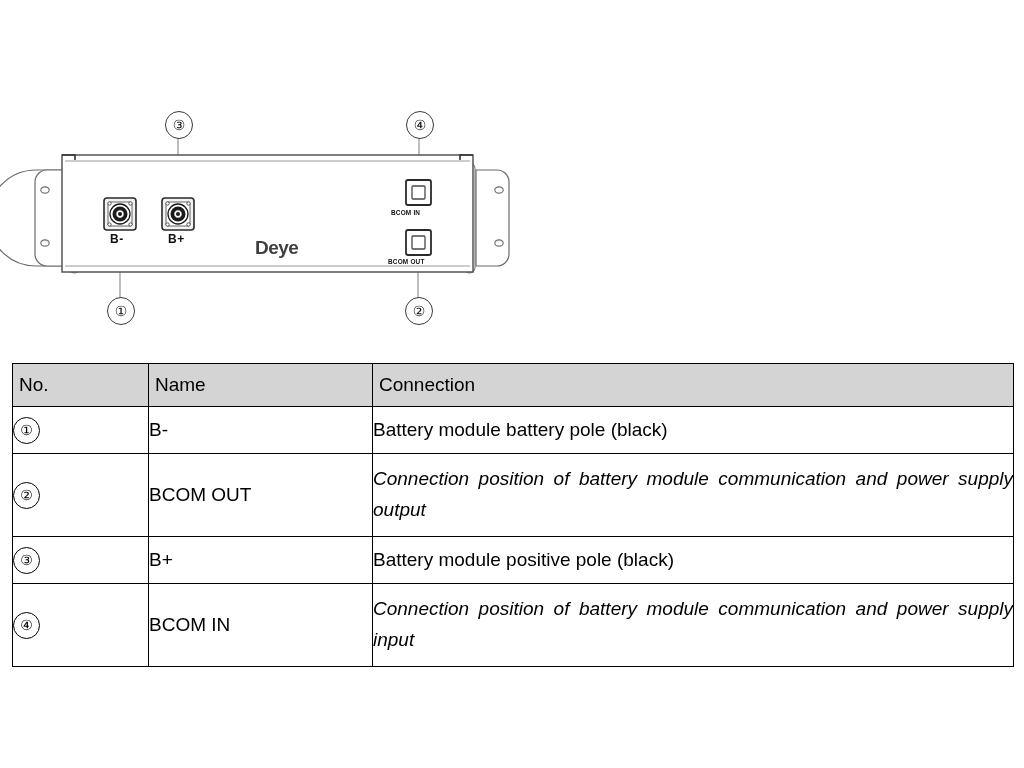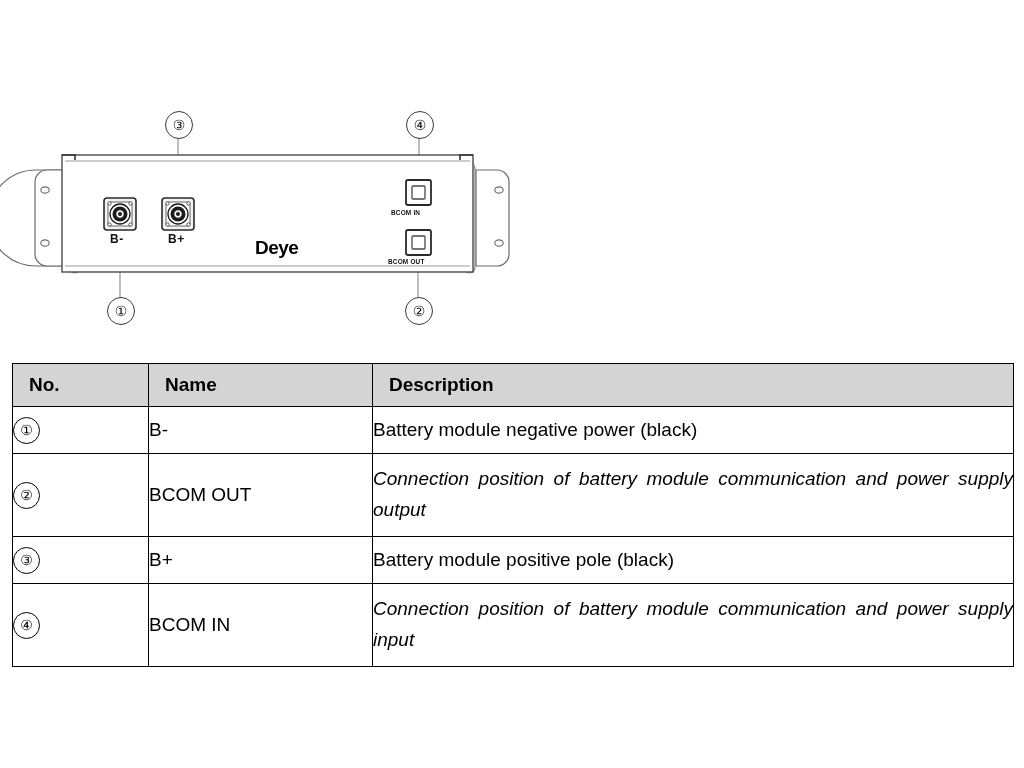--- a/index.html
+++ b/index.html
@@ -42,21 +42,21 @@
   .lbl-bcom {
     font-size: 7px;
     letter-spacing: 0.2px;
     transform: scaleX(0.92);
     transform-origin: left center;
   }
   .lbl-brand {
     font-size: 19px;
     font-weight: bold;
     letter-spacing: -0.5px;
-    color: #000000;
+    color: #404040;
   }
   .callout-num {
     position: absolute;
     width: 26px;
     height: 26px;
     border: 1.4px solid #3a3a3a;
     border-radius: 50%;
     font-size: 14px;
     font-weight: normal;
     color: #111111;
@@ -84,23 +84,23 @@
   #parts-table th,
   #parts-table td {
     border: 1.6px solid #000000;
     padding: 0;
     vertical-align: middle;
   }
   #parts-table thead th {
     background: #d4d4d4;
     height: 42px;
     font-size: 19px;
-    font-weight: bold;
+    font-weight: normal;
     text-align: left;
-    padding: 0 16px;
+    padding: 0 6px;
     margin-top: 47px;
   }
   .cell-no {
     height: 46px;
     text-align: left;
     padding: 0 0 0 14px;
   }
   .num-circle {
     display: inline-flex;
     align-items: center;
@@ -241,30 +241,30 @@
 <table id="parts-table">
   <colgroup>
     <col class="c-no">
     <col class="c-name">
     <col class="c-desc">
   </colgroup>
   <thead>
     <tr>
       <th>No.</th>
       <th>Name</th>
-      <th>Description</th>
+      <th>Connection</th>
     </tr>
   </thead>
   <tbody>
     <tr class="short">
       <td class="cell-no">
         <span class="num-circle">①</span>
       </td>
       <td class="cell-name">B-</td>
-      <td class="cell-desc">Battery module negative power (black)</td>
+      <td class="cell-desc">Battery module battery pole (black)</td>
     </tr>
 
     <tr class="tall">
       <td class="cell-no">
         <span class="num-circle">②</span>
       </td>
       <td class="cell-name">BCOM OUT</td>
       <td class="cell-desc justify">Connection position of battery module communication and power supply output</td>
     </tr>
 

